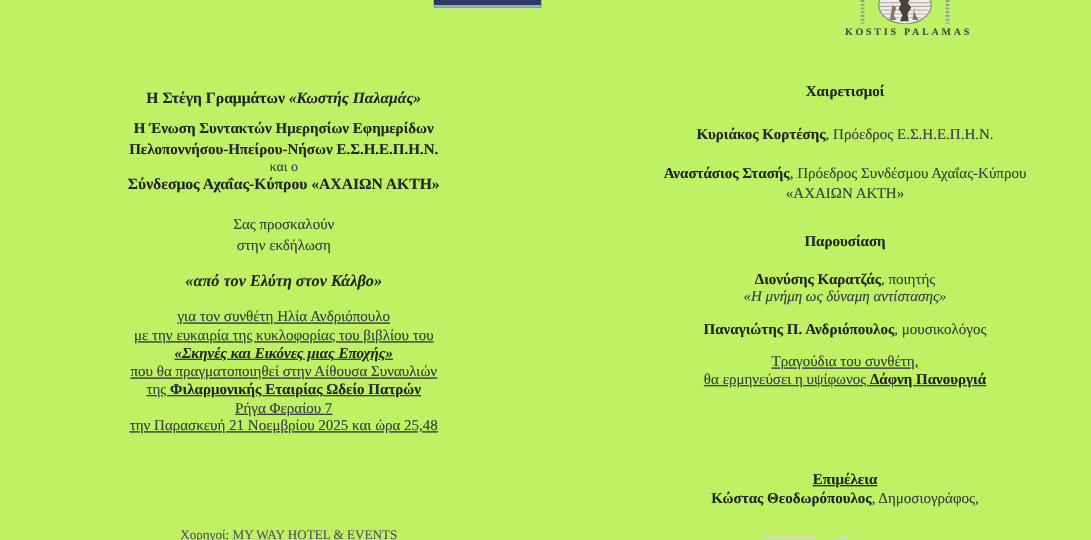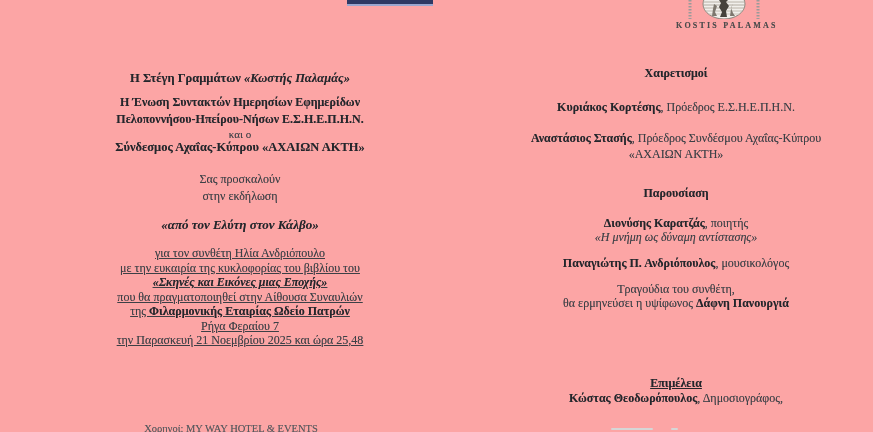--- a/index.html
+++ b/index.html
@@ -1,17 +1,17 @@
 <!DOCTYPE html>
 <html><head>
 <meta charset="utf-8">
 <style>
   html,body { margin:0; padding:0; background:#e9e9e9; }
   .page {
-    position:relative; width:873px; height:432px; background:#fca5a5;
+    position:relative; width:873px; height:432px; background:#bef264;
     overflow:hidden; font-family:"Liberation Serif", serif;
     color:#3c4046; text-shadow:0 0 0.5px rgba(60,64,70,.45);
   }
   .b  { font-weight:bold; color:#24262b; }
   .bi { font-weight:bold; font-style:italic; color:#24262b; }
   .i  { font-style:italic; }
 
   
   .banner {
     position:absolute; left:347px; top:0; width:86px; height:4px;
@@ -21,39 +21,39 @@
   
   .logo { position:absolute; left:676px; top:0; width:96px; text-align:center; }
   .logo svg { display:block; margin:0 auto; }
   .logo-caption {
     font-size:8px; font-weight:bold; letter-spacing:2.2px;
     color:#4c4c4c; margin-top:2px; white-space:nowrap;
   }
 
   
   .col { position:absolute; top:66px; text-align:center; font-size:12px; line-height:15px; }
-  .col-left  { left:94px;  width:292px; }
+  .col-left  { left:81px;  width:292px; }
   .col-right { left:498px; width:356px; }
   .col p { margin:0; }
 
   .host     { margin-top:4px !important; font-size:12.5px; line-height:16px; }
   .org      { margin-top:8px  !important; line-height:17px; }
   .kai      { font-size:11px; line-height:12px; }
   .assoc    { font-size:12.5px; line-height:15px; }
   .invite   { margin-top:16px !important; line-height:17px; }
   .etitle   { margin-top:12px !important; font-size:13px; line-height:16px; }
   .details  { margin-top:13px !important; line-height:14.5px;text-decoration:underline; }
 
   .rhead    { font-weight:bold; color:#24262b; line-height:15px; }
   .g1       { margin-top:19px !important; line-height:14px; }
   .g2       { margin-top:16px !important; line-height:16px; }
   .rhead2   { margin-top:24px !important; }
   .pres1    { margin-top:15px !important; line-height:14px; }
   .pres2    { margin-top:12px !important; line-height:14px; }
-  .songs    { margin-top:12px !important; line-height:14px; }
+  .songs    { margin-top:12px !important; line-height:14px;text-decoration:underline; }
   .rhead3   { margin-top:66px !important;text-decoration:underline; }
   .curator  { line-height:14px; }
 
   .sponsors {
     position:absolute; left:85px; top:422px; width:292px;
     text-align:center; font-size:10.5px; color:#565a5f; line-height:14px;
   }
   .remnant { position:absolute; top:428px; height:2px; background:#d6d6d6; border-radius:1px; }
   .remnant-a { left:611px; width:42px; }
   .remnant-b { left:671px; width:7px; }

